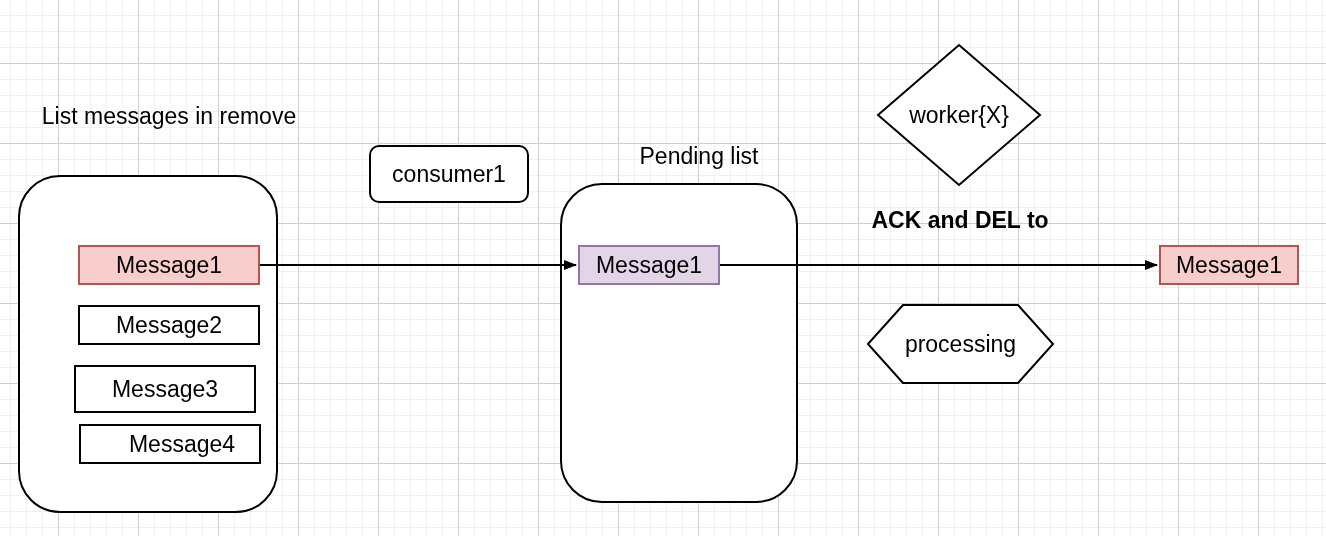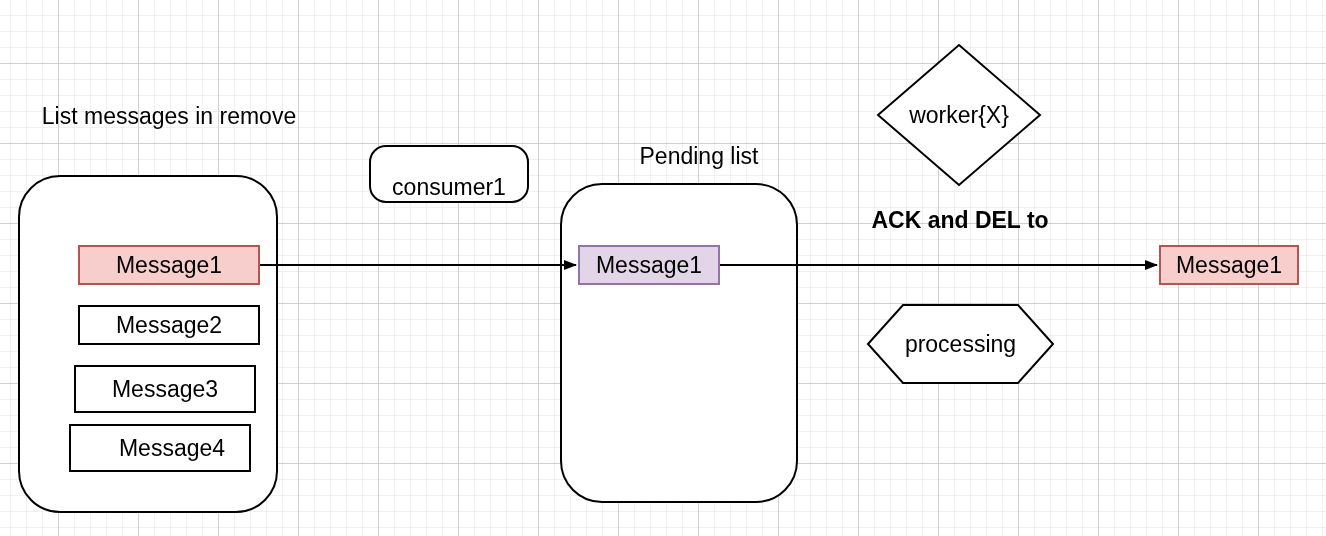--- a/index.html
+++ b/index.html
@@ -54,25 +54,25 @@
     border-color: var(--highlight-stroke);
   }
   .msg-box.pending {
     background: var(--pending-fill);
     border-color: var(--pending-stroke);
   }
   .consumer-box {
     position: absolute;
     box-sizing: border-box;
     display: flex;
-    align-items: flex-end;
+    align-items: center;
     justify-content: center;
     background: #ffffff;
     border: 2px solid var(--shape-stroke);
-    border-radius: 17px;
+    border-radius: 10px;
     font-size: 23px;
     z-index: 3;
   }
   .label {
     position: absolute;
     font-size: 23px;
     line-height: 28px;
     text-align: center;
     white-space: nowrap;
     z-index: 4;
@@ -109,21 +109,21 @@
 
   <div class="msg-box highlight" style="left:78px; top:245px; width:182px; height:40px;">
     <span>Message1</span>
   </div>
   <div class="msg-box" style="left:78px; top:305px; width:182px; height:40px;text-align:center;">
     <span>Message2</span>
   </div>
   <div class="msg-box" style="left:74px; top:365px; width:182px; height:48px;text-align:center;">
     <span>Message3</span>
   </div>
-  <div class="msg-box" style="left:69px; top:424px; width:182px; height:48px;padding-left:24px;">
+  <div class="msg-box" style="left:79px; top:424px; width:182px; height:40px;padding-left:24px;">
     <span>Message4</span>
   </div>
 
   <div class="msg-box pending" style="left:578px; top:245px; width:142px; height:40px;">
     <span>Message1</span>
   </div>
 
   <div class="msg-box highlight" style="left:1159px; top:245px; width:140px; height:40px;">
     <span>Message1</span>
   </div>

